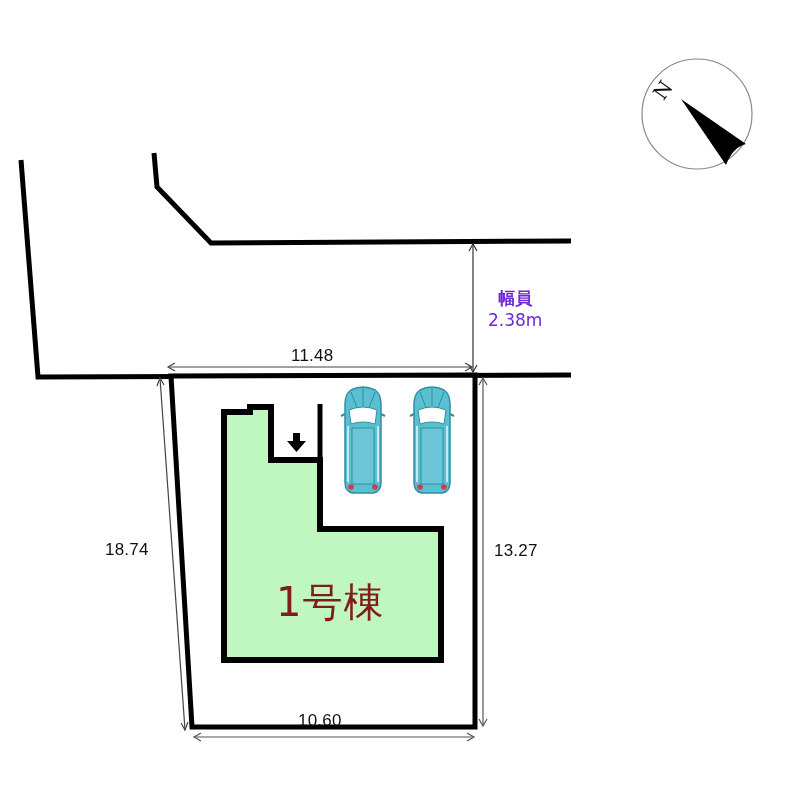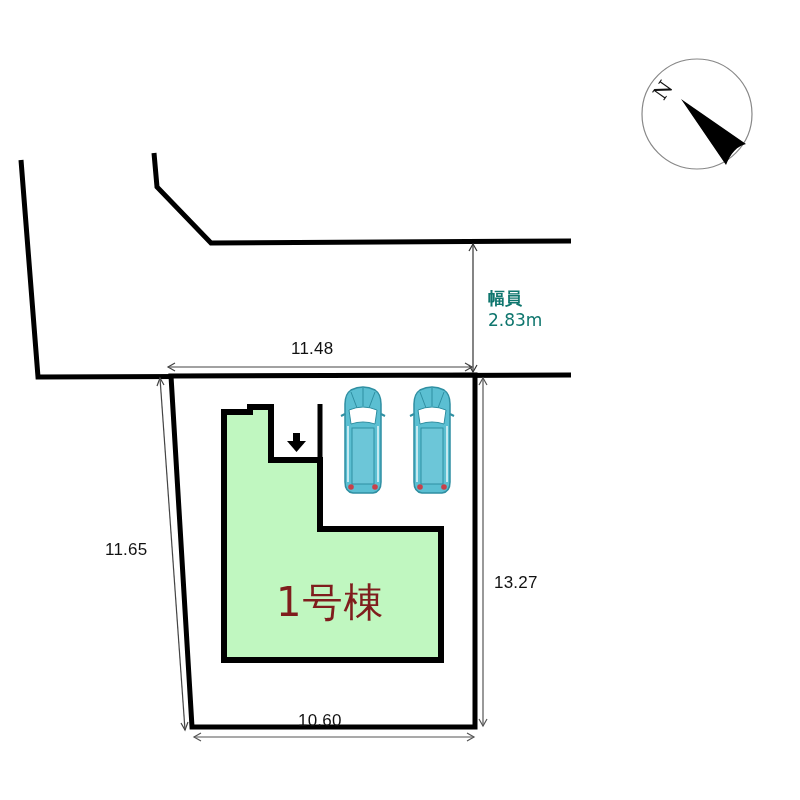--- a/index.html
+++ b/index.html
@@ -1,19 +1,19 @@
 <!DOCTYPE html>
 <html><head>
   <meta charset="utf-8">
   <style>
     html, body { margin: 0; padding: 0; background: #ffffff; }
     body { width: 800px; height: 800px; position: relative; overflow: hidden; font-family: "DejaVu Sans", "Liberation Sans", sans-serif; }
     #plan { position: absolute; left: 0; top: 0; width: 800px; height: 800px; }
     .dim-label { position: absolute; font-family: "Liberation Sans", "DejaVu Sans", sans-serif; font-size: 17px; color: #111; letter-spacing: 0.2px; }
-    .road-label { position: absolute; font-family: "DejaVu Sans", "Liberation Sans", sans-serif; font-size: 17px; font-weight: bold; color: #0f766e; line-height: 22px; }
+    .road-label { position: absolute; font-family: "DejaVu Sans", "Liberation Sans", sans-serif; font-size: 17px; font-weight: bold; color: #6d28d9; line-height: 22px; text-align: center; }
     .building-label { position: absolute; font-family: "DejaVu Sans", "Liberation Sans", sans-serif; font-size: 40px; color: #7f1d1d; letter-spacing: 1px; }
   </style>
 </head>
 <body>
 
 <svg id="plan" viewBox="0 0 800 800" xmlns="http://www.w3.org/2000/svg">
 
   <g fill="none" stroke="#000" stroke-width="5" stroke-linejoin="miter">
     <polyline points="21,160 38,377 571,375"></polyline>
     <polyline points="154,153 157,187 211,243 571,241"></polyline>
@@ -93,21 +93,21 @@
   <g>
     <circle cx="697" cy="114" r="55" fill="#fff" stroke="#888" stroke-width="1.2"></circle>
     <path d="M681,99 L746,144 Q733,147 726,165 Z" fill="#000"></path>
   </g>
 </svg>
 
 <div class="dim-label" style="left:654px; top:78px; font-family:'DejaVu Serif','Liberation Serif',serif; font-size:20px; transform:rotate(-55deg);">N</div>
 
 <div class="road-label" style="left:488px; top:287px;">
   <div>幅員</div>
-  <div style="font-weight:normal;">2.83m</div>
+  <div style="font-weight:normal;">2.38m</div>
 </div>
 
-<div class="dim-label" style="left:291px; top:339px;text-align:right;">11.48</div>
-<div class="dim-label" style="left:105px; top:540px;">11.65</div>
-<div class="dim-label" style="left:494px; top:541px;margin-top:32px;">13.27</div>
+<div class="dim-label" style="left:291px; top:346px;text-align:right;">11.48</div>
+<div class="dim-label" style="left:105px; top:540px;">18.74</div>
+<div class="dim-label" style="left:494px; top:541px;">13.27</div>
 <div class="dim-label" style="left:298px; top:711px;">10.60</div>
 
 <div class="building-label" style="left:276px; top:575px;">1号棟</div>
 
 </body></html>

